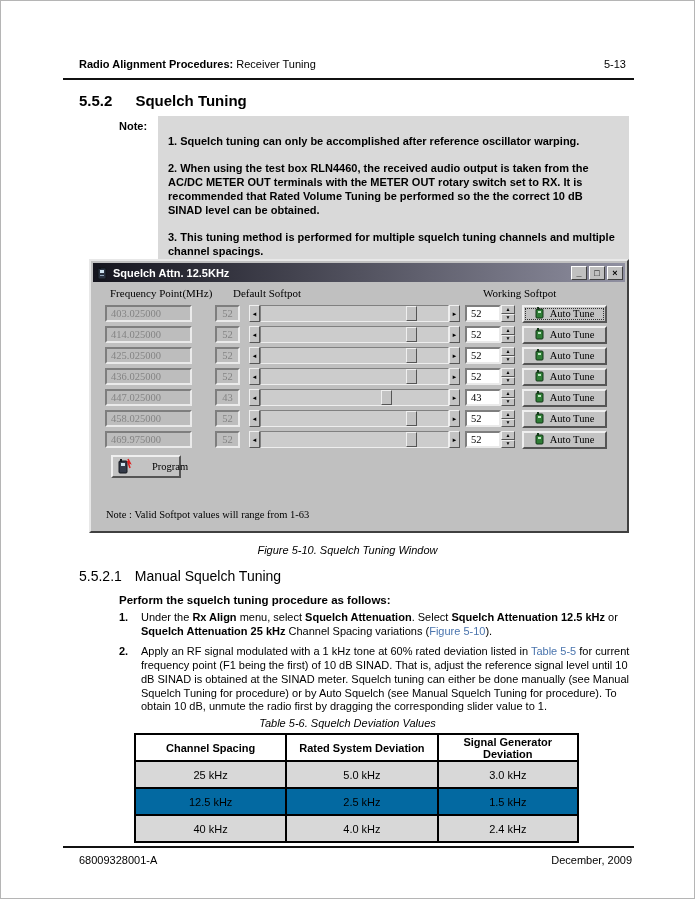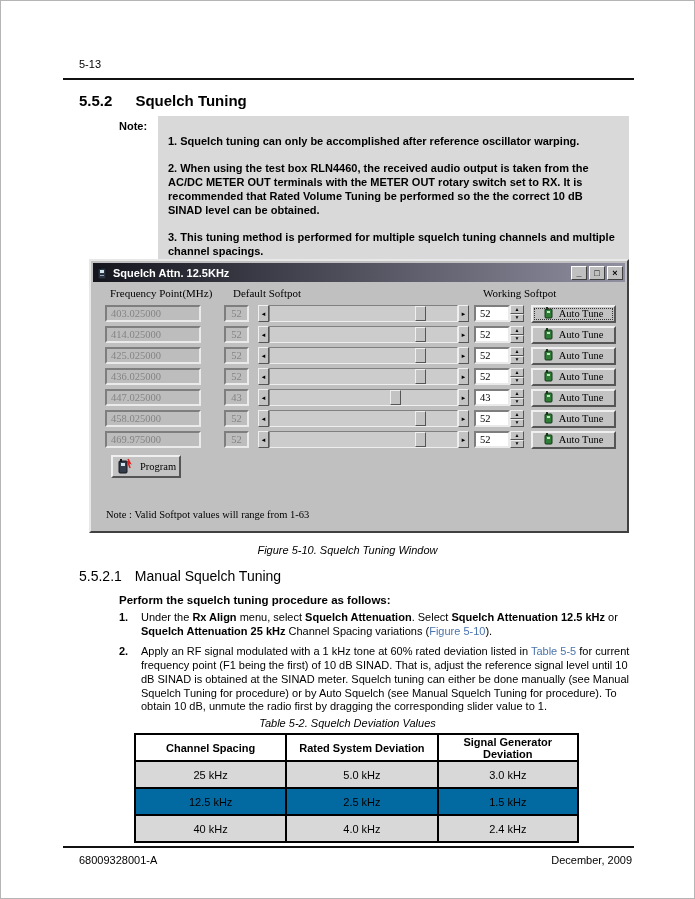--- a/index.html
+++ b/index.html
@@ -37,36 +37,36 @@
   #title-text { flex:1; color:#fff; font-weight:bold; font-size:11px; font-family:"Liberation Sans",sans-serif; white-space:nowrap; }
   .win-btn { width:16px; height:14px; margin-left:2px; background:#c0c0c0; border:1px solid; border-color:#fff #404040 #404040 #fff;
     font-family:"Liberation Sans",sans-serif; font-weight:bold; font-size:9px; line-height:12px; text-align:center; color:#000; padding:0; }
   #client { position:relative; height:251px; }
   .col-head { position:absolute; top:5px; font-size:11px; color:#000; }
   #ch-freq { left:17px; } #ch-def { left:140px; } #ch-work { left:390px; }
   #rows { position:absolute; top:21px; left:0; right:0; }
   .dlg-row { height:21px; display:flex; align-items:center; padding-left:12px; }
   .sunken { border:2px solid; border-color:#7e7e7e #eaeaea #eaeaea #7e7e7e; box-sizing:border-box; }
   .raised { border:2px solid; border-color:#efefef #555 #555 #efefef; box-sizing:border-box; background:#c3c3c3; }
-  .freq-field { width:96px; height:17px; background:#bdbdbd; color:#848484; font-size:10.5px; line-height:13px; padding-left:4px; }
+  .freq-field { width:87px; height:17px; background:#bdbdbd; color:#848484; font-size:10.5px; line-height:13px; padding-left:4px; }
   .default-box { width:25px; height:17px; margin-left:23px; background:#bdbdbd; color:#848484; font-size:10.5px; line-height:13px; text-align:center; }
   .slider { margin-left:9px; width:211px; height:17px; display:flex; }
   .sl-arrow { width:11px; height:17px; background:#c3c3c3; border:1px solid; border-color:#efefef #555 #555 #efefef; box-sizing:border-box;
     font-size:6px; line-height:14px; text-align:center; color:#000; padding:0; }
   .sl-track { position:relative; width:189px; height:17px; background:#cccccc; border:1px solid; border-color:#808080 #eee #eee #808080; box-sizing:border-box; }
   .sl-thumb { position:absolute; top:0; width:11px; height:15px; background:#c3c3c3; border:1px solid; border-color:#efefef #555 #555 #efefef; box-sizing:border-box; }
   .spinner { margin-left:5px; width:50px; height:17px; display:flex; }
   .spin-val { width:36px; height:17px; background:#fff; color:#000; font-size:10.5px; line-height:13px; padding-left:4px; }
   .spin-btns { width:14px; height:17px; display:flex; flex-direction:column; }
   .spin-btn { flex:1; background:#c3c3c3; border:1px solid; border-color:#efefef #555 #555 #efefef; box-sizing:border-box;
     font-size:5px; line-height:5px; text-align:center; color:#000; padding:0; }
   .autotune-btn { margin-left:7px; width:85px; height:18px; display:flex; align-items:center; justify-content:center; gap:4px;
     font-family:"Liberation Serif",serif; font-size:10.5px; color:#000; padding:0; }
   .autotune-btn.focused { outline:1px dotted #333; outline-offset:-4px; }
-  #program-btn { position:absolute; top:173px; left:18px; width:70px; height:23px; display:flex; align-items:center; gap:8px;
+  #program-btn { position:absolute; top:173px; left:18px; width:70px; height:23px; display:flex; align-items:center; gap:20px;
     padding:0 0 0 4px; font-family:"Liberation Serif",serif; font-size:10.5px; color:#000; }
   #status-box { position:absolute; top:199px; left:13px; width:428px; height:20px; border:1px solid #8e8e8e; box-sizing:border-box;
     font-family:"Liberation Sans",sans-serif; font-weight:bold; font-size:11px; line-height:17px; color:#9a9a9a; padding-left:4px; white-space:nowrap; }
   #dlg-note { position:absolute; top:227px; left:13px; font-size:10.5px; }
   
   .caption { position:absolute; left:0; width:100%; text-align:center; font-style:italic; font-size:11px; }
   #fig-caption { top:543px; } #tbl-caption { top:716px; }
   #intro { position:absolute; top:593px; left:118px; font-size:11.5px; font-weight:bold; }
   #steps { position:absolute; top:610px; left:118px; width:512px; }
   .step { display:flex; margin-bottom:6px; }
@@ -82,20 +82,21 @@
   #dev-table tr.shade td { background:#d8d8d8; }
   #dev-table col.c1 { width:152px; } #dev-table col.c2 { width:152px; } #dev-table col.c3 { width:141px; }
   button { font: inherit; }
 </style>
 </head>
 <body>
 
 <div id="page">
 
   <div class="runhead">
+    <span><span class="b">Radio Alignment Procedures:</span><span> Receiver Tuning</span></span>
     <span>5-13</span>
   </div>
   <div id="head-rule" class="rule"></div>
 
   <div id="h552">
     <span class="num">5.5.2</span><span>Squelch Tuning</span>
   </div>
 
   <div id="note-label">Note:</div>
   <div id="note-box">
@@ -346,21 +347,21 @@
   <div id="steps">
       <div class="step">
         <span class="step-num">1.</span>
         <div class="step-body"><span>Under the </span><span class="b">Rx Align</span><span> menu, select </span><span class="b">Squelch Attenuation</span><span>. Select </span><span class="b">Squelch Attenuation 12.5 kHz</span><span> or </span><span class="b">Squelch Attenuation 25 kHz</span><span> Channel Spacing variations (</span><span class="link">Figure 5-10</span><span>).</span></div>
       </div>
       <div class="step">
         <span class="step-num">2.</span>
         <div class="step-body"><span>Apply an RF signal modulated with a 1 kHz tone at 60% rated deviation listed in </span><span class="link">Table 5-5</span><span> for current frequency point (F1 being the first) of 10 dB SINAD. That is, adjust the reference signal level until 10 dB SINAD is obtained at the SINAD meter. Squelch tuning can either be done manually (see Manual Squelch Tuning for procedure) or by Auto Squelch (see Manual Squelch Tuning for procedure). To obtain 10 dB, unmute the radio first by dragging the corresponding slider value to 1.</span></div>
       </div>
     </div>
-  <div id="tbl-caption" class="caption">Table 5-2.  Squelch Deviation Values</div>
+  <div id="tbl-caption" class="caption">Table 5-6.  Squelch Deviation Values</div>
 
   <table id="dev-table">
     <colgroup>
         <col class="c1">
         <col class="c2">
         <col class="c3">
       </colgroup>
     <thead>
         <tr>
           <th>Channel Spacing</th>

